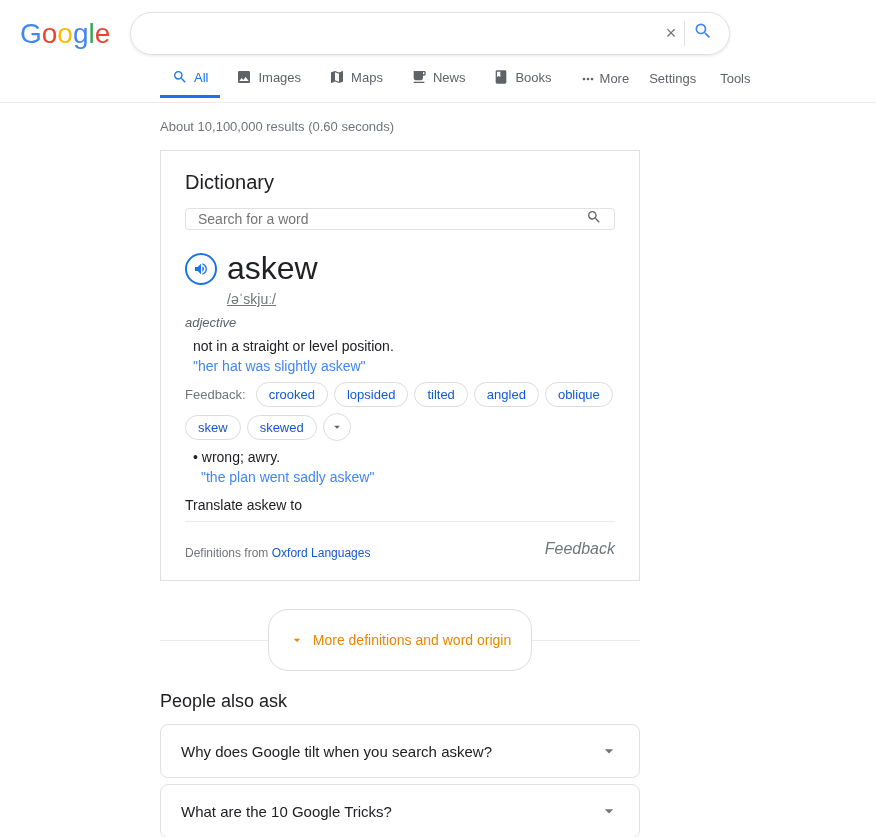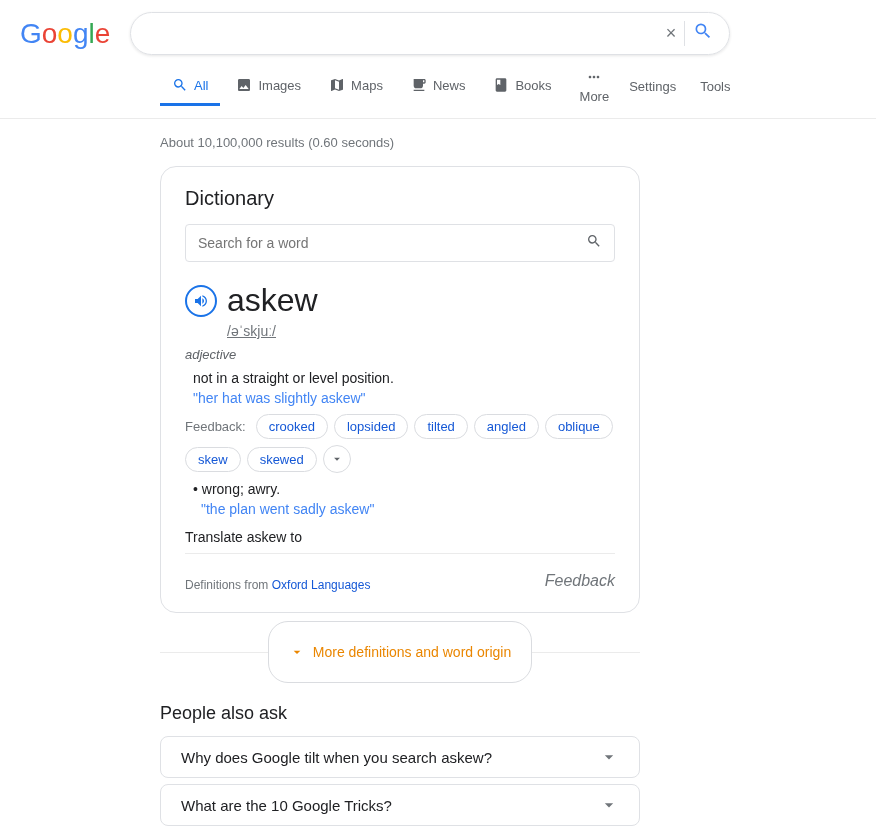--- a/index.html
+++ b/index.html
@@ -20,34 +20,34 @@
     .search-bar { display: flex; align-items: center; border: 1px solid #dfe1e5; border-radius: 24px; padding: 8px 16px; box-shadow: 0 1px 3px rgba(0,0,0,0.1); }
     .search-bar input { flex: 1; border: none; outline: none; font-size: 16px; color: #202124; }
     .search-bar .clear-btn { background: none; border: none; cursor: pointer; color: #70757a; font-size: 18px; padding: 0 8px; }
     .search-bar .search-btn { background: none; border: none; cursor: pointer; color: #4285f4; font-size: 18px; padding: 0 0 0 8px; border-left: 1px solid #dfe1e5; }
 
     
     .nav-tabs { display: flex; align-items: center; padding: 4px 160px; border-bottom: 1px solid #ebebeb; gap: 4px; }
     .nav-tab { display: flex; align-items: center; gap: 6px; padding: 10px 12px; font-size: 13px; color: #5f6368; cursor: pointer; border-bottom: 3px solid transparent; text-decoration: none; white-space: nowrap; }
     .nav-tab.active { color: #1a73e8; border-bottom: 3px solid #1a73e8; }
     .nav-tab svg { width: 16px; height: 16px; }
-    .nav-tab-more { display: flex; align-items: center; gap: 4px; padding: 10px 12px; font-size: 13px; color: #5f6368; cursor: pointer; flex-direction: column; }
+    .nav-tab-more { display: flex; align-items: center; gap: 4px; padding: 10px 12px; font-size: 13px; color: #5f6368; cursor: pointer; }
     .nav-right { margin-left: auto; display: flex; align-items: center; gap: 16px; }
     .nav-settings { font-size: 13px; color: #5f6368; cursor: pointer; padding: 10px 4px; }
     .nav-tools { font-size: 13px; color: #5f6368; cursor: pointer; padding: 10px 4px; }
 
     
     .main { padding: 16px 160px; max-width: 800px; }
 
     .results-count { font-size: 13px; color: #70757a; margin-bottom: 16px; }
 
     
-    .dict-card { border: 1px solid #dfe1e5; border-radius: 16px; padding: 20px 24px; margin-bottom: 8px; }
+    .dict-card { border: 1px solid #dfe1e5; border-radius: 0; padding: 20px 24px; margin-bottom: 28px; }
     .dict-title { font-size: 20px; font-weight: 400; color: #202124; margin-bottom: 14px; }
-    .dict-search { display: flex; align-items: center; border: 1px solid #dfe1e5; border-radius: 4px; padding: 8px 12px; margin-bottom: 20px; }
+    .dict-search { display: flex; align-items: center; border: 1px solid #dfe1e5; border-radius: 4px; padding: 0 12px; margin-bottom: 20px; }
     .dict-search input { flex: 1; border: none; outline: none; font-size: 14px; color: #70757a; }
     .dict-search-icon { color: #5f6368; font-size: 16px; }
 
     .word-header { display: flex; align-items: center; gap: 10px; margin-bottom: 4px; }
     .speaker-btn { width: 32px; height: 32px; border-radius: 50%; border: 2px solid #1a73e8; background: none; cursor: pointer; display: flex; align-items: center; justify-content: center; color: #1a73e8; font-size: 14px; }
     .word-title { font-size: 32px; font-weight: 300; color: #202124; }
     .phonetic { font-size: 14px; color: #70757a; margin-left: 42px; margin-bottom: 8px; text-decoration: underline; }
 
     .part-of-speech { font-size: 13px; font-style: italic; color: #5f6368; margin-bottom: 8px; }
 
@@ -69,21 +69,21 @@
     .definitions-source { font-size: 12px; color: #70757a; margin-top: 16px; }
     .definitions-source a { color: #1558d6; text-decoration: none; }
 
     .feedback-row { display: flex; justify-content: flex-end; margin-top: 8px; }
     .feedback-link { font-size: 16px; color: #70757a; cursor: pointer; font-style: italic; }
 
     .divider { border: none; border-top: 1px solid #ebebeb; margin: 8px 0; }
 
     
     .paa-title { font-size: 18px; font-weight: 400; margin-bottom: 12px; color: #202124; }
-    .paa-item { border: 1px solid #dfe1e5; border-radius: 8px; margin-bottom: 6px; padding: 10px 20px; display: flex; justify-content: space-between; align-items: center; cursor: pointer; }
+    .paa-item { border: 1px solid #dfe1e5; border-radius: 8px; margin-bottom: 6px; padding: 16px 20px; display: flex; justify-content: space-between; align-items: center; cursor: pointer; }
     .paa-question { font-size: 15px; color: #202124; }
 
     .more-defs-section { display: flex; align-items: center; gap: 0; margin: 8px 0 20px 0; }
     .more-defs-line { flex: 1; height: 1px; background: #ebebeb; }
     .more-defs-center-btn { display: flex; align-items: center; gap: 8px; padding: 22px 20px; border: 1px solid #dadce0; border-radius: 20px; background: #fff; cursor: pointer; font-size: 14px; color: #ea8600; white-space: nowrap; }
   </style>
 </head>
 <body>
 
 <div class="header">

